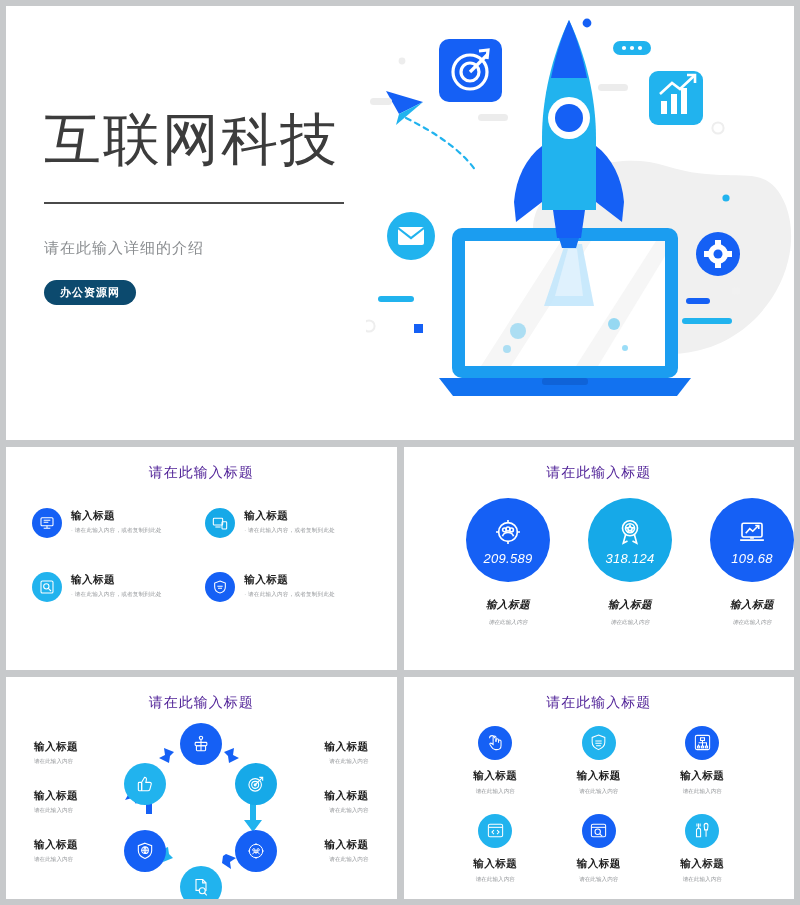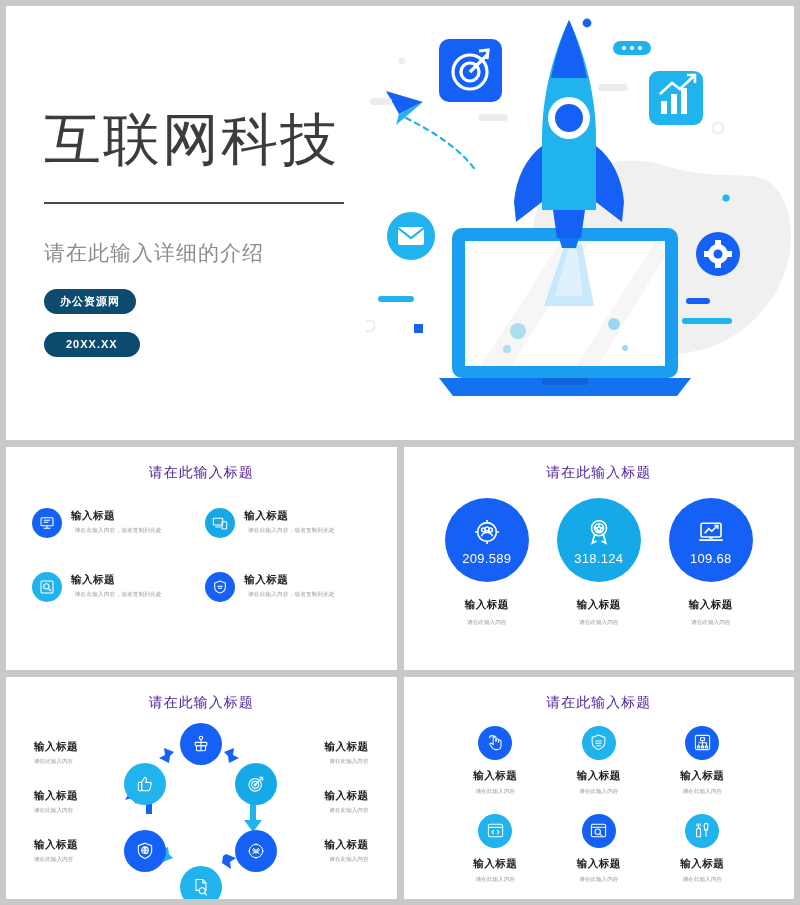--- a/index.html
+++ b/index.html
@@ -23,21 +23,21 @@
   .hero{height:437px;width:100%;}
   .hero-left{position:absolute;left:38px;top:104px;width:360px;}
   .hero-title{
     font-size:57px;line-height:1.05;color:#3c3c3c;
     letter-spacing:2px;font-weight:400;white-space:nowrap;
   }
   .hero-rule{
     width:300px;height:2px;background:#4a4a4a;margin-top:32px;
   }
   .hero-sub{
-    margin-top:35px;font-size:21px;color:#8a8d90;letter-spacing:1px;
+    margin-top:35px;font-size:15px;color:#8a8d90;letter-spacing:1px;
   }
   .pill{
     display:inline-flex;align-items:center;justify-content:center;
     height:25px;padding:0 16px;border-radius:13px;
     background:#0c4a6e;color:#fff;font-size:11px;font-weight:bold;
     letter-spacing:1px;margin-top:22px;
   }
   .pill.two{margin-top:18px;padding:0 22px;}
   .pill-row{display:block;}
 
@@ -61,21 +61,21 @@
   .li-circle{
     width:30px;height:30px;border-radius:50%;flex:0 0 30px;
     display:flex;align-items:center;justify-content:center;
   }
   .li-body{padding-top:1px;}
   .li-h{font-size:10.5px;font-weight:bold;color:#1d1d1d;letter-spacing:.5px;}
   .li-p{font-size:5.6px;color:#96999c;margin-top:4px;letter-spacing:.2px;}
   .li-p:before{content:"·  ";}
 
   
-  .stat-row{display:flex;justify-content:center;gap:28px;margin-top:16px;}
+  .stat-row{display:flex;justify-content:flex-end;gap:38px;margin-top:16px;font-style:italic;}
   .stat{width:84px;text-align:center;}
   .stat-c{
     width:84px;height:84px;border-radius:50%;
     display:flex;flex-direction:column;align-items:center;justify-content:center;
   }
   .stat-ic{height:34px;display:flex;align-items:center;justify-content:center;}
   .stat-num{color:#fff;font-size:13px;letter-spacing:.3px;margin-top:2px;}
   .stat-h{font-size:10.5px;font-weight:bold;color:#1d1d1d;margin-top:16px;letter-spacing:.5px;}
   .stat-p{font-size:5.6px;color:#96999c;margin-top:7px;}
 
@@ -115,23 +115,20 @@
 
   <div class="slide hero">
 
     <div class="hero-left">
       <div class="hero-title">互联网科技</div>
       <div class="hero-rule"></div>
       <div class="hero-sub">请在此输入详细的介绍</div>
       <div class="pill-row">
         <div class="pill">办公资源网</div>
       </div>
-      <div class="pill-row">
-        <div class="pill two">20XX.XX</div>
-      </div>
     </div>
 
     <div class="hero-art">
       <svg width="434" height="437" viewBox="0 0 434 437">
 
         <path d="M170 240 C150 180 240 140 300 160 C370 182 400 150 420 200 C440 255 400 330 330 345 C250 362 190 310 170 240 Z" fill="#f0f0f0"></path>
 
         <rect x="73" y="33" width="63" height="63" rx="10" fill="#1560F5"></rect>
         <g stroke="#ffffff" stroke-width="3.2" fill="none">
           <circle cx="104" cy="66" r="17"></circle>

